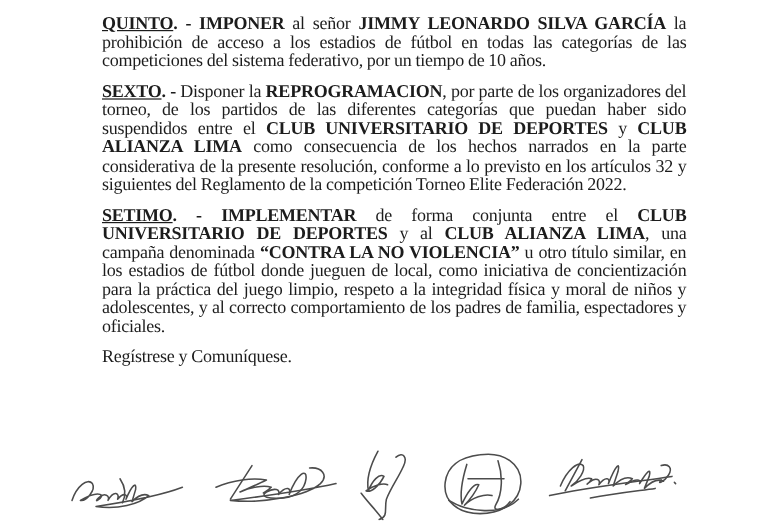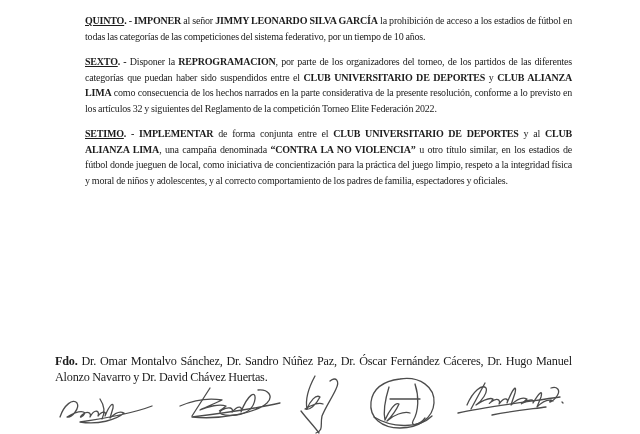--- a/index.html
+++ b/index.html
@@ -2,21 +2,21 @@
 <html><head>
 <meta charset="utf-8">
 <style>
   html,body{margin:0;padding:0;background:#ffffff;}
   .page{
     position:relative;width:640px;height:434px;background:#ffffff;
     font-family:"Liberation Serif", serif;color:#1c1c1c;overflow:hidden;
   }
   .body-text{position:absolute;left:85px;top:13px;width:487px;}
   .para{
-    margin:0 0 10px 0;font-size:10px;line-height:15.5px;
+    margin:0 0 10px 0;font-size:15px;line-height:15.5px;
     text-align:justify;letter-spacing:-0.2px;word-spacing:-0.3px;
   }
   .para:last-child{margin-bottom:0;}
   .closing{text-align:left;}
   .b{font-weight:bold;}
   .u{text-decoration:underline;}
   .fdo{
     position:absolute;left:55px;top:342px;width:517px;
     font-size:12.2px;line-height:15.5px;text-align:justify;
     letter-spacing:-0.2px;word-spacing:-0.3px;
@@ -27,23 +27,23 @@
 </style>
 </head>
 <body>
 
 <div class="page">
 
   <div class="body-text">
     <p class="para"><span class="b u">QUINTO</span><span class="b">. - IMPONER</span><span> al señor </span><span class="b">JIMMY LEONARDO SILVA GARCÍA</span><span> la prohibición de acceso a los estadios de fútbol en todas las categorías de las competiciones del sistema federativo, por un tiempo de 10 años.</span></p>
     <p class="para"><span class="b u">SEXTO</span><span class="b">. -</span><span> Disponer la </span><span class="b">REPROGRAMACION</span><span>, por parte de los organizadores del torneo, de los partidos de las diferentes categorías que puedan haber sido suspendidos entre el </span><span class="b">CLUB UNIVERSITARIO DE DEPORTES</span><span> y </span><span class="b">CLUB ALIANZA LIMA</span><span> como consecuencia de los hechos narrados en la parte considerativa de la presente resolución, conforme a lo previsto en los artículos 32 y siguientes del Reglamento de la competición Torneo Elite Federación 2022.</span></p>
     <p class="para"><span class="b u">SETIMO</span><span class="b">. - IMPLEMENTAR</span><span> de forma conjunta entre el </span><span class="b">CLUB UNIVERSITARIO DE DEPORTES</span><span> y al </span><span class="b">CLUB ALIANZA LIMA</span><span>, una campaña denominada </span><span class="b">“CONTRA LA NO VIOLENCIA”</span><span> u otro título similar, en los estadios de fútbol donde jueguen de local, como iniciativa de concientización para la práctica del juego limpio, respeto a la integridad física y moral de niños y adolescentes, y al correcto comportamiento de los padres de familia, espectadores y oficiales.</span></p>
+    <p class="para closing">Regístrese y Comuníquese.</p>
   </div>
 
-  <p class="fdo"><span class="b">Fdo.</span><span> Dr. Omar Montalvo Sánchez, Dr. Sandro Núñez Paz, Dr. Óscar Fernández Cáceres, Dr. Hugo Manuel Alonzo Navarro y Dr. David Chávez Huertas.</span></p>
 
   <div class="signatures">
 
     <svg class="sig" style="left:56px;top:391px;" width="112" height="36" viewBox="0 0 112 36">
       <path d="M4,26 C8,14 17,7 21,12 C24,17 16,27 11,26 C18,22 26,19 29,22 C27,26 22,28 26,24 C31,19 36,22 34,26 C39,17 44,20 42,25 C47,19 51,21 49,25 C54,13 58,10 57,17 L54,27 C59,22 64,20 68,22 C60,29 42,34 24,31 C44,28 78,22 96,15"></path>
       <path d="M44,8 C48,14 50,20 46,28"></path>
     </svg>
 
     <svg class="sig" style="left:176px;top:382px;" width="112" height="44" viewBox="0 0 112 44">
       <path d="M34,6 L16,34"></path>

